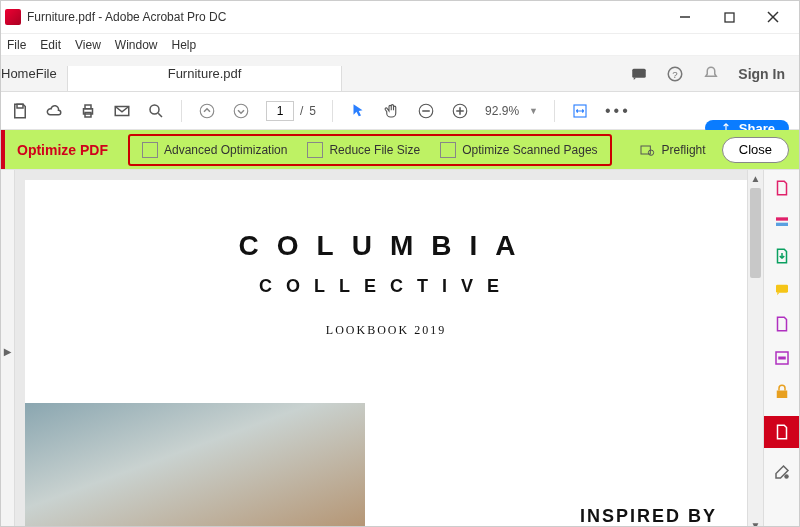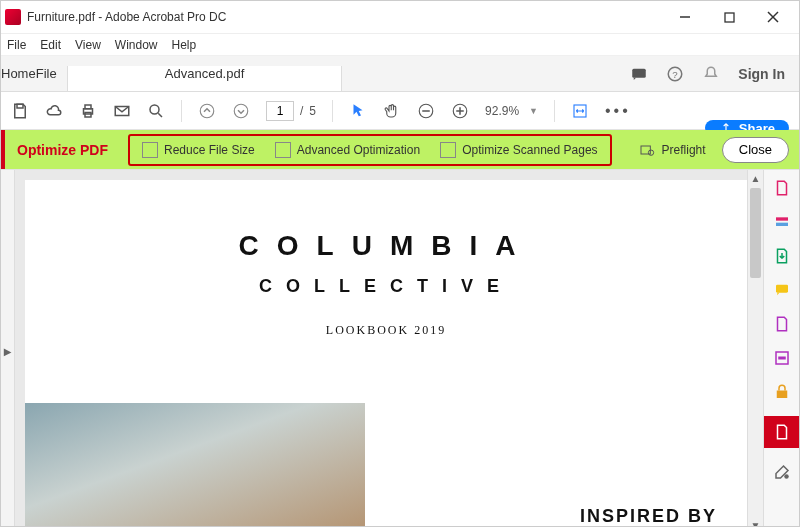--- a/index.html
+++ b/index.html
@@ -88,21 +88,21 @@
 </div>
 
 <div class="tabsrow">
   <div class="tab">
       <span>Home</span>
     </div>
   <div class="tab">
       <span>File</span>
     </div>
   <div class="tab doc">
-    <span>Advanced.pdf</span>
+    <span>Furniture.pdf</span>
     <span style="color:#888;font-size:14px">×</span>
   </div>
   <div class="spacer"></div>
   <div class="right-icons">
     <span>
         <svg class="ticon" viewBox="0 0 24 24">
           <rect x="3" y="5" width="18" height="12" rx="2" fill="#555"></rect>
           <path d="M8 17l-3 3v-3" fill="#555"></path>
         </svg>
       </span>
@@ -213,25 +213,25 @@
     <span>Share</span>
   </div>
 </div>
 
 <div class="optbar">
   <div class="redbar"></div>
   <div class="optlabel">Optimize PDF</div>
   <div class="group">
     <div class="opt-item">
       <span class="ico"></span>
-      <span>Reduce File Size</span>
+      <span>Advanced Optimization</span>
     </div>
     <div class="opt-item">
       <span class="ico"></span>
-      <span>Advanced Optimization</span>
+      <span>Reduce File Size</span>
     </div>
     <div class="opt-item">
       <span class="ico"></span>
       <span>Optimize Scanned Pages</span>
     </div>
   </div>
   <div class="preflight">
     <svg width="18" height="16" viewBox="0 0 24 24">
         <rect x="3" y="6" width="14" height="12" fill="none" stroke="#555" stroke-width="1.5"></rect>
         <circle cx="18" cy="16" r="4" fill="none" stroke="#555" stroke-width="1.5"></circle>

